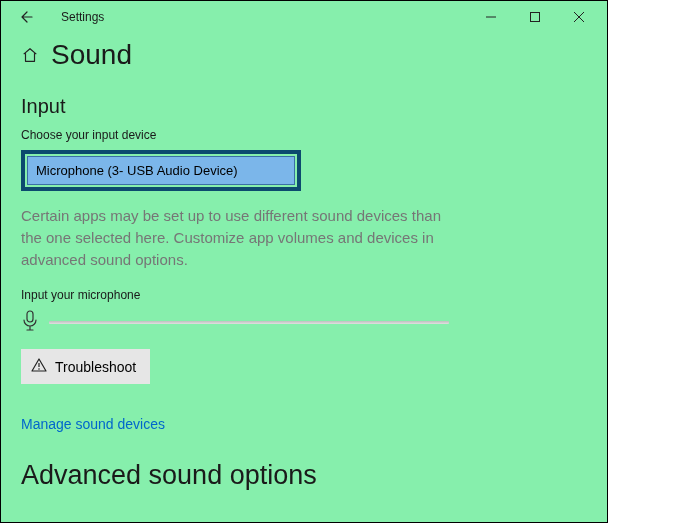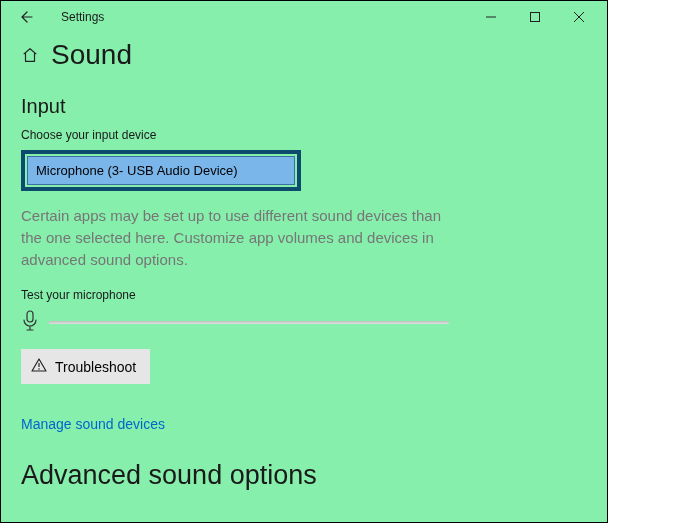--- a/index.html
+++ b/index.html
@@ -184,21 +184,21 @@
 
     <div class="label">Choose your input device</div>
 
     <div class="dropdown-highlight">
       <div class="dropdown">Microphone (3- USB Audio Device)</div>
     </div>
 
     <div class="helper-text">Certain apps may be set up to use different sound devices than the one selected here. Customize app volumes and devices in advanced sound options.</div>
 
 
-    <div class="label" style="margin-top:18px">Test your microphone</div>
+    <div class="label" style="margin-top:18px">Input your microphone</div>
 
     <div class="mic-row">
       <span>
         <svg width="18" height="22" viewBox="0 0 18 22">
           <rect x="6" y="1" width="6" height="11" rx="3" stroke="#333" stroke-width="1.2" fill="none"></rect>
           <path d="M3 10 a6 6 0 0 0 12 0 M9 16 V20 M6 20 H12" stroke="#333" stroke-width="1.2" fill="none" stroke-linecap="round"></path>
         </svg>
       </span>
       <div class="bar"></div>
     </div>

